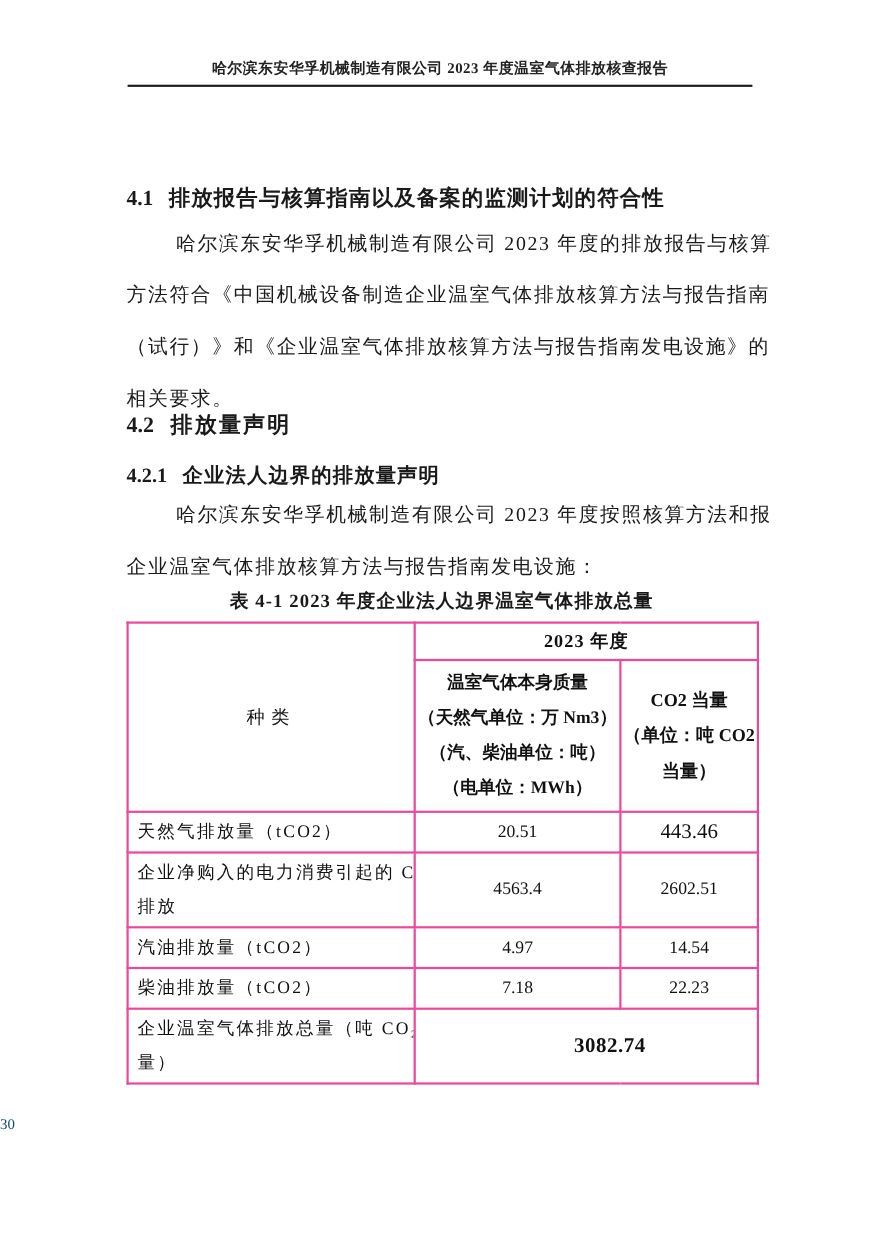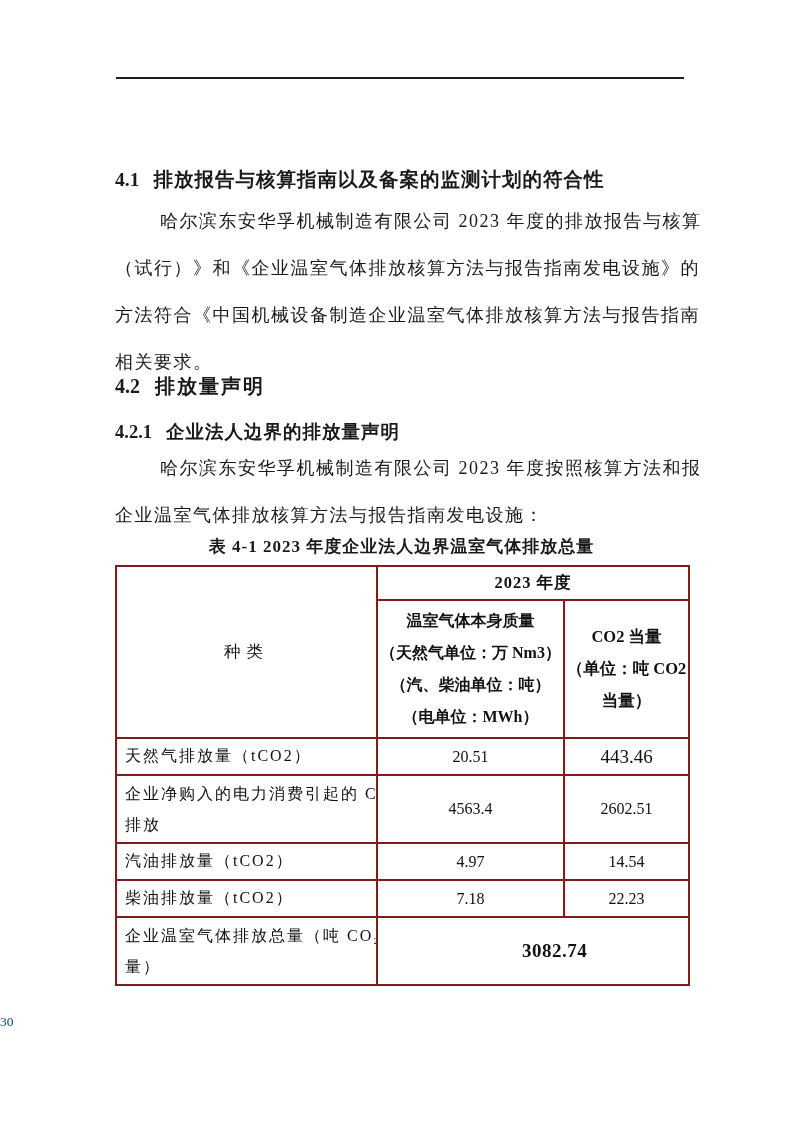--- a/index.html
+++ b/index.html
@@ -39,21 +39,21 @@
   .tbl-caption {
     position:absolute; top:535px; left:115px; width:573px;
     text-align:center; font-weight:bold; font-size:17px; letter-spacing:1px;
   }
   table.emissions {
     position:absolute; top:565px; left:115px;
     border-collapse:collapse; table-layout:fixed; width:573px;
     font-size:16px; color:#111;
   }
   table.emissions td {
-    border:2px solid #7f1d1d; vertical-align:middle; overflow:hidden;
+    border:2px solid #ec4899; vertical-align:middle; overflow:hidden;
   }
   .r-year td { height:30px; }
   .r-head td { height:134px; }
   .r1 td, .r3 td, .r4 td { height:31px; }
   .r2 td { height:61px; }
   .r5 td { height:54px; }
   td.th-kind { text-align:center; font-size:16.5px; letter-spacing:6px; }
   td.th-year { text-align:center; font-weight:bold; font-size:16.5px; letter-spacing:1px; }
   td.th-col  { text-align:center; font-weight:bold; }
   td.th-col div { line-height:32px; white-space:nowrap; }
@@ -66,31 +66,32 @@
   .page-num {
     position:absolute; top:1014px; left:0; width:800px;
     text-align:left; font-size:13.5px; color:#0c4a6e;
   }
 </style>
 </head>
 <body>
 
 <div class="page">
 
+  <div class="doc-header">哈尔滨东安华孚机械制造有限公司 2023 年度温室气体排放核查报告</div>
   <div class="header-rule"></div>
 
 
   <div class="heading h-s41">
     <span class="num">4.1</span><span class="ttl">排放报告与核算指南以及备案的监测计划的符合性</span>
   </div>
 
   <div class="para p1">
     <div class="pline indent">哈尔滨东安华孚机械制造有限公司 2023 年度的排放报告与核算</div>
+    <div class="pline">方法符合《中国机械设备制造企业温室气体排放核算方法与报告指南</div>
     <div class="pline">（试行）》和《企业温室气体排放核算方法与报告指南发电设施》的</div>
-    <div class="pline">方法符合《中国机械设备制造企业温室气体排放核算方法与报告指南</div>
     <div class="pline">相关要求。</div>
   </div>
 
   <div class="heading h-s42">
     <span class="num">4.2</span><span class="ttl">排放量声明</span>
   </div>
 
   <div class="heading h-s421">
     <span class="num">4.2.1</span><span class="ttl">企业法人边界的排放量声明</span>
   </div>

